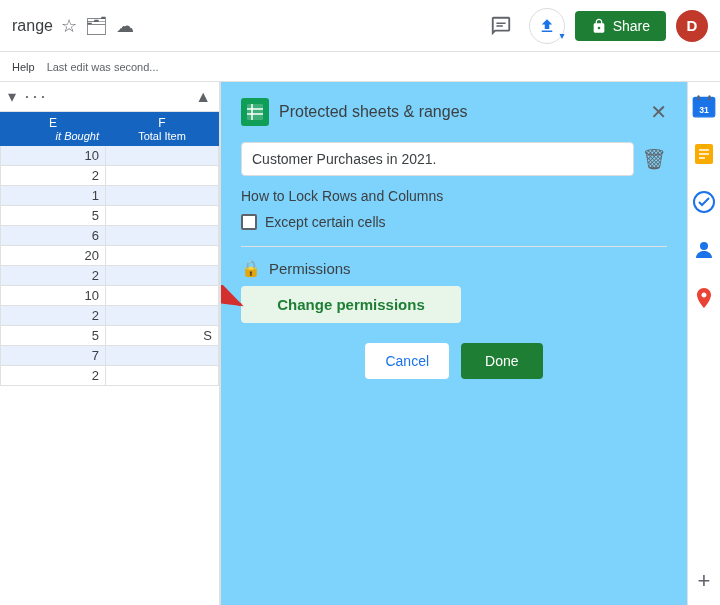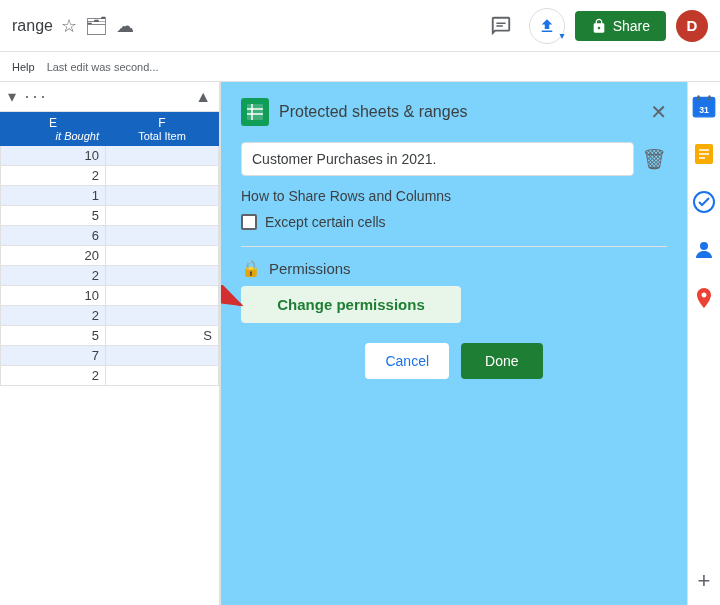--- a/index.html
+++ b/index.html
@@ -538,21 +538,21 @@
       </svg>
       <span class="panel-title">Protected sheets &amp; ranges</span>
       <button class="panel-close">✕</button>
     </div>
 
     <div class="range-row">
       <input class="range-input" type="text" value="Customer Purchases in 2021." style="">
       <span class="delete-icon">🗑</span>
     </div>
 
-    <div class="lock-row-label">How to Share Rows and Columns</div>
+    <div class="lock-row-label">How to Lock Rows and Columns</div>
 
     <div class="checkbox-row">
       <div class="checkbox-box"></div>
       <span class="checkbox-label">Except certain cells</span>
     </div>
 
     <hr class="divider">
 
     <div class="permissions-section">
       <div class="perm-header">

